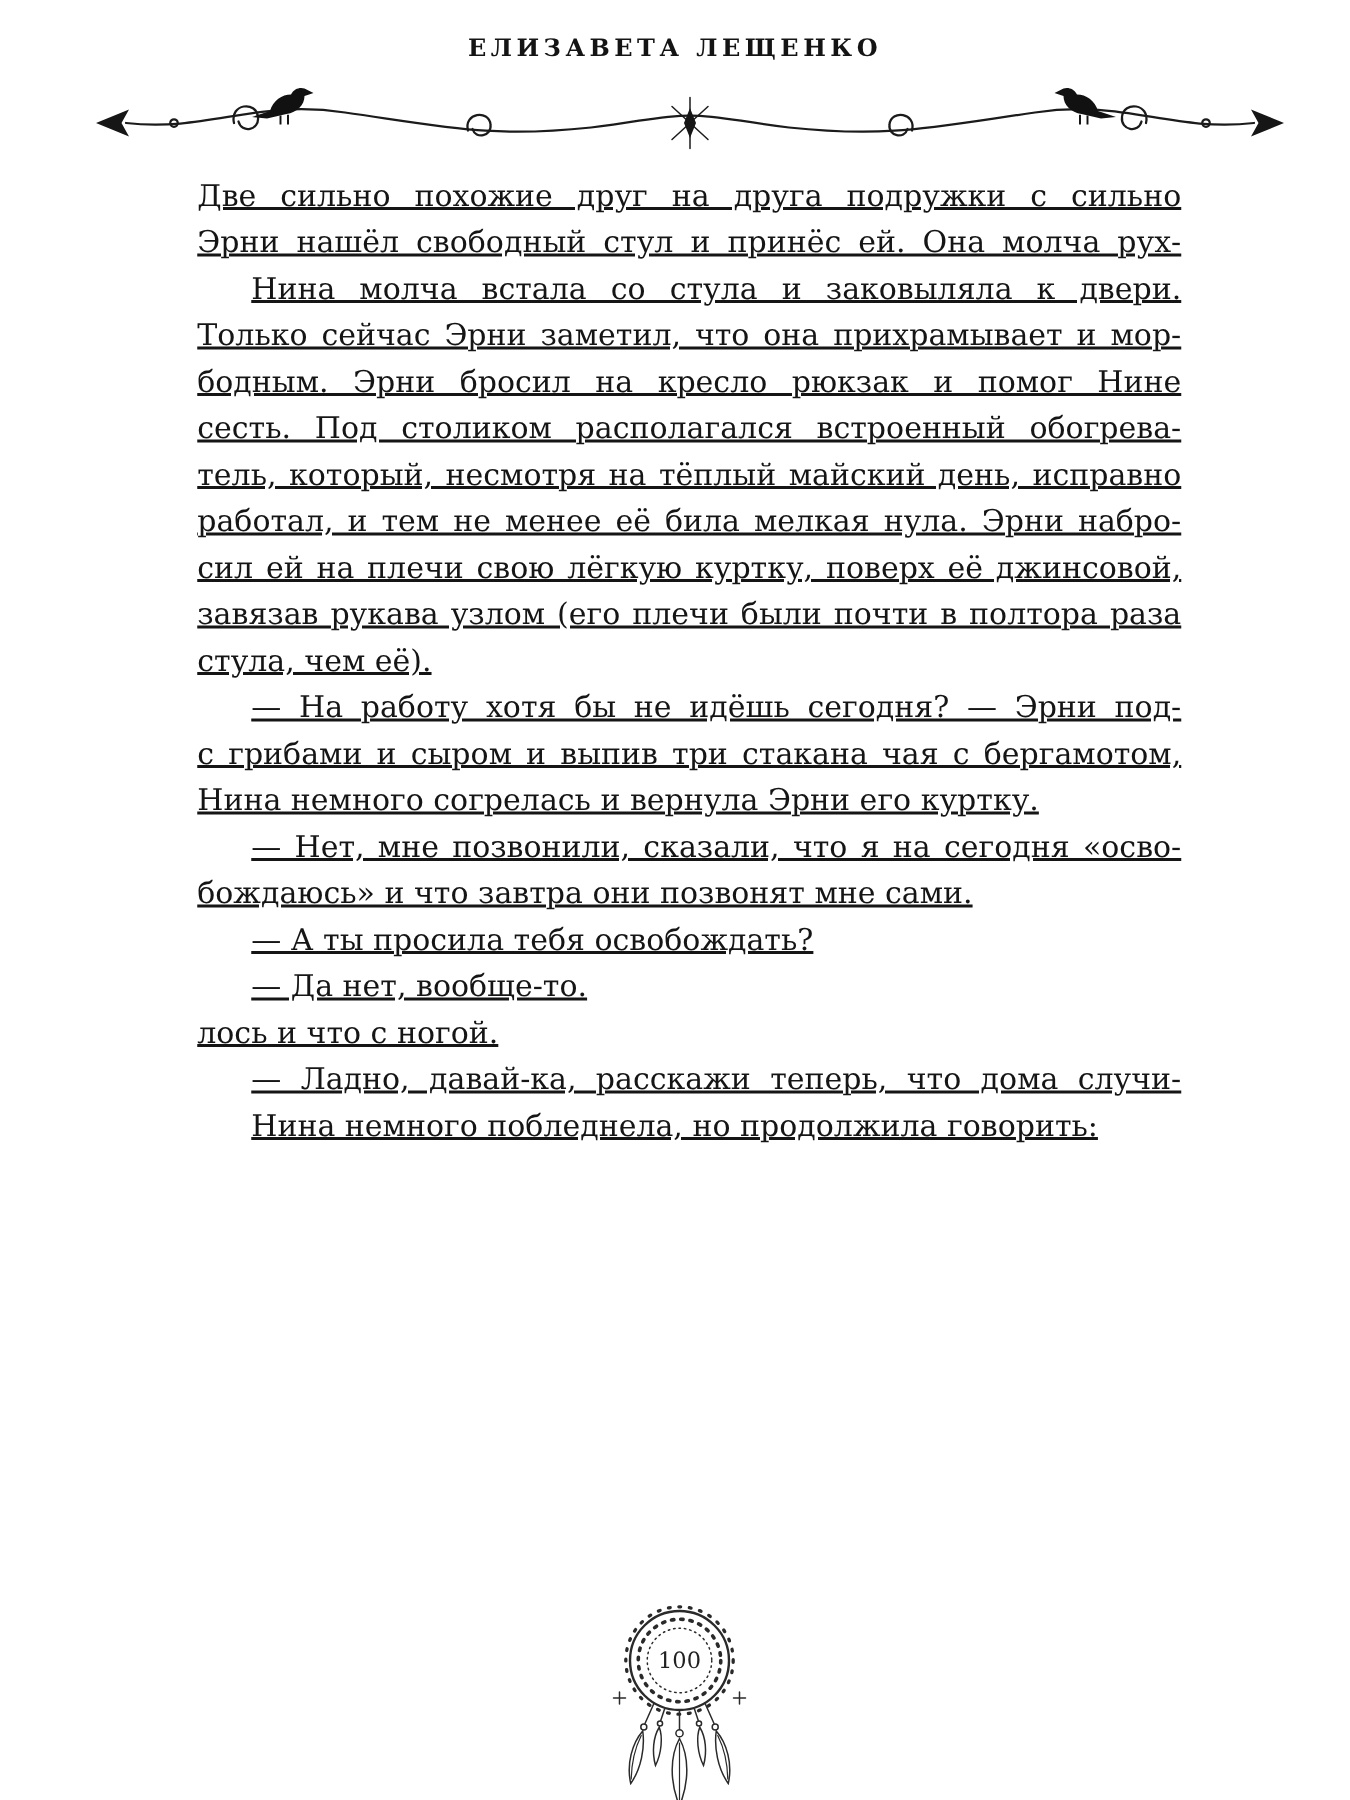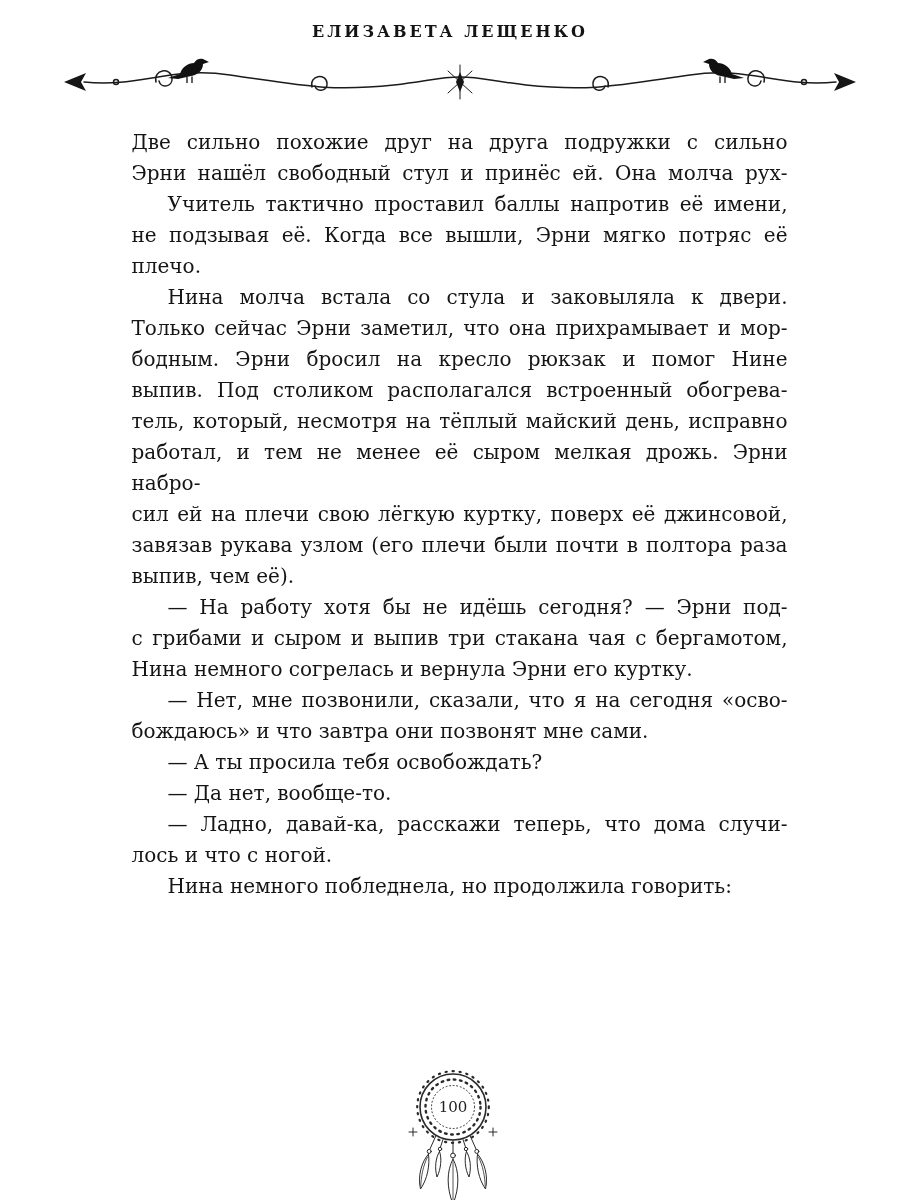--- a/index.html
+++ b/index.html
@@ -8,22 +8,22 @@
     background:#ffffff; color:#1c1c1c; overflow:hidden;
     font-family:"DejaVu Serif","Liberation Serif",serif;
   }
   .author {
     position:absolute; top:22px; left:0; width:100%;
     text-align:center; font-size:16px; font-weight:bold;
     letter-spacing:3px; color:#141414; margin:0;
   }
   .divider { position:absolute; top:52px; left:50px; }
   .body-text {
-    position:absolute; top:127px; left:122px; width:656px;
-    font-size:20px; line-height:31px; color:#151515;
+    position:absolute; top:115px; left:122px; width:656px;
+    font-size:20px; line-height:31px; color:#151515;text-decoration:underline;
   }
   .body-text p { margin:0; padding:0; }
   .line { display:block; text-align:justify; text-align-last:justify; }
   .line.end { text-align-last:left; }
   .line.ind { text-indent:36px; }
   .dreamcatcher { position:absolute; left:393px; top:1066px; }
   svg text { font-family:"DejaVu Serif","Liberation Serif",serif; }
 </style>
 </head>
 <body>
@@ -57,54 +57,50 @@
       <path d="M5,0 L5,6 M10,-0.5 L10,6" stroke="#111" stroke-width="1.3" fill="none"></path>
     </g>
   </svg>
 
   <main class="body-text">
     <p>
       <span class="line">Две сильно похожие друг на друга подружки с сильно</span>
       <span class="line">Эрни нашёл свободный стул и принёс ей. Она молча рух-</span>
     </p>
     <p>
-      <span class="line ind">Учитель тактично проставил баллы напротив её имени,</span>
-      <span class="line end">не подзывая её. Когда все вышли, Эрни мягко потряс её плечо.</span>
-    </p>
-    <p>
       <span class="line ind">Нина молча встала со стула и заковыляла к двери.</span>
       <span class="line">Только сейчас Эрни заметил, что она прихрамывает и мор-</span>
     </p>
     <p>
       <span class="line">бодным. Эрни бросил на кресло рюкзак и помог Нине</span>
-      <span class="line">выпив. Под столиком располагался встроенный обогрева-</span>
+      <span class="line">сесть. Под столиком располагался встроенный обогрева-</span>
       <span class="line">тель, который, несмотря на тёплый майский день, исправно</span>
-      <span class="line">работал, и тем не менее её сыром мелкая дрожь. Эрни набро-</span>
+      <span class="line">работал, и тем не менее её била мелкая нула. Эрни набро-</span>
       <span class="line">сил ей на плечи свою лёгкую куртку, поверх её джинсовой,</span>
       <span class="line">завязав рукава узлом (его плечи были почти в полтора раза</span>
-      <span class="line end">выпив, чем её).</span>
+      <span class="line end">стула, чем её).</span>
     </p>
     <p>
       <span class="line ind">— На работу хотя бы не идёшь сегодня? — Эрни под-</span>
       <span class="line">с грибами и сыром и выпив три стакана чая с бергамотом,</span>
       <span class="line end">Нина немного согрелась и вернула Эрни его куртку.</span>
     </p>
     <p>
       <span class="line ind">— Нет, мне позвонили, сказали, что я на сегодня «осво-</span>
       <span class="line end">бождаюсь» и что завтра они позвонят мне сами.</span>
     </p>
     <p>
       <span class="line ind end">— А ты просила тебя освобождать?</span>
     </p>
     <p>
       <span class="line ind end">— Да нет, вообще-то.</span>
     </p>
     <p>
+      <span class="line end">лось и что с ногой.</span>
       <span class="line ind">— Ладно, давай-ка, расскажи теперь, что дома случи-</span>
-      <span class="line end">лось и что с ногой.</span>
     </p>
     <p>
       <span class="line ind end">Нина немного побледнела, но продолжила говорить:</span>
     </p>
   </main>
 
   <svg class="dreamcatcher" viewBox="0 0 100 140" width="100" height="140" aria-hidden="true">
     <g stroke="#2a2a2a" fill="none" stroke-linecap="round">
       <circle cx="50" cy="41" r="35.8" stroke-width="2.2" stroke-dasharray="1.2,5.8"></circle>
       <circle cx="50" cy="41" r="33" stroke-width="1.6"></circle>

